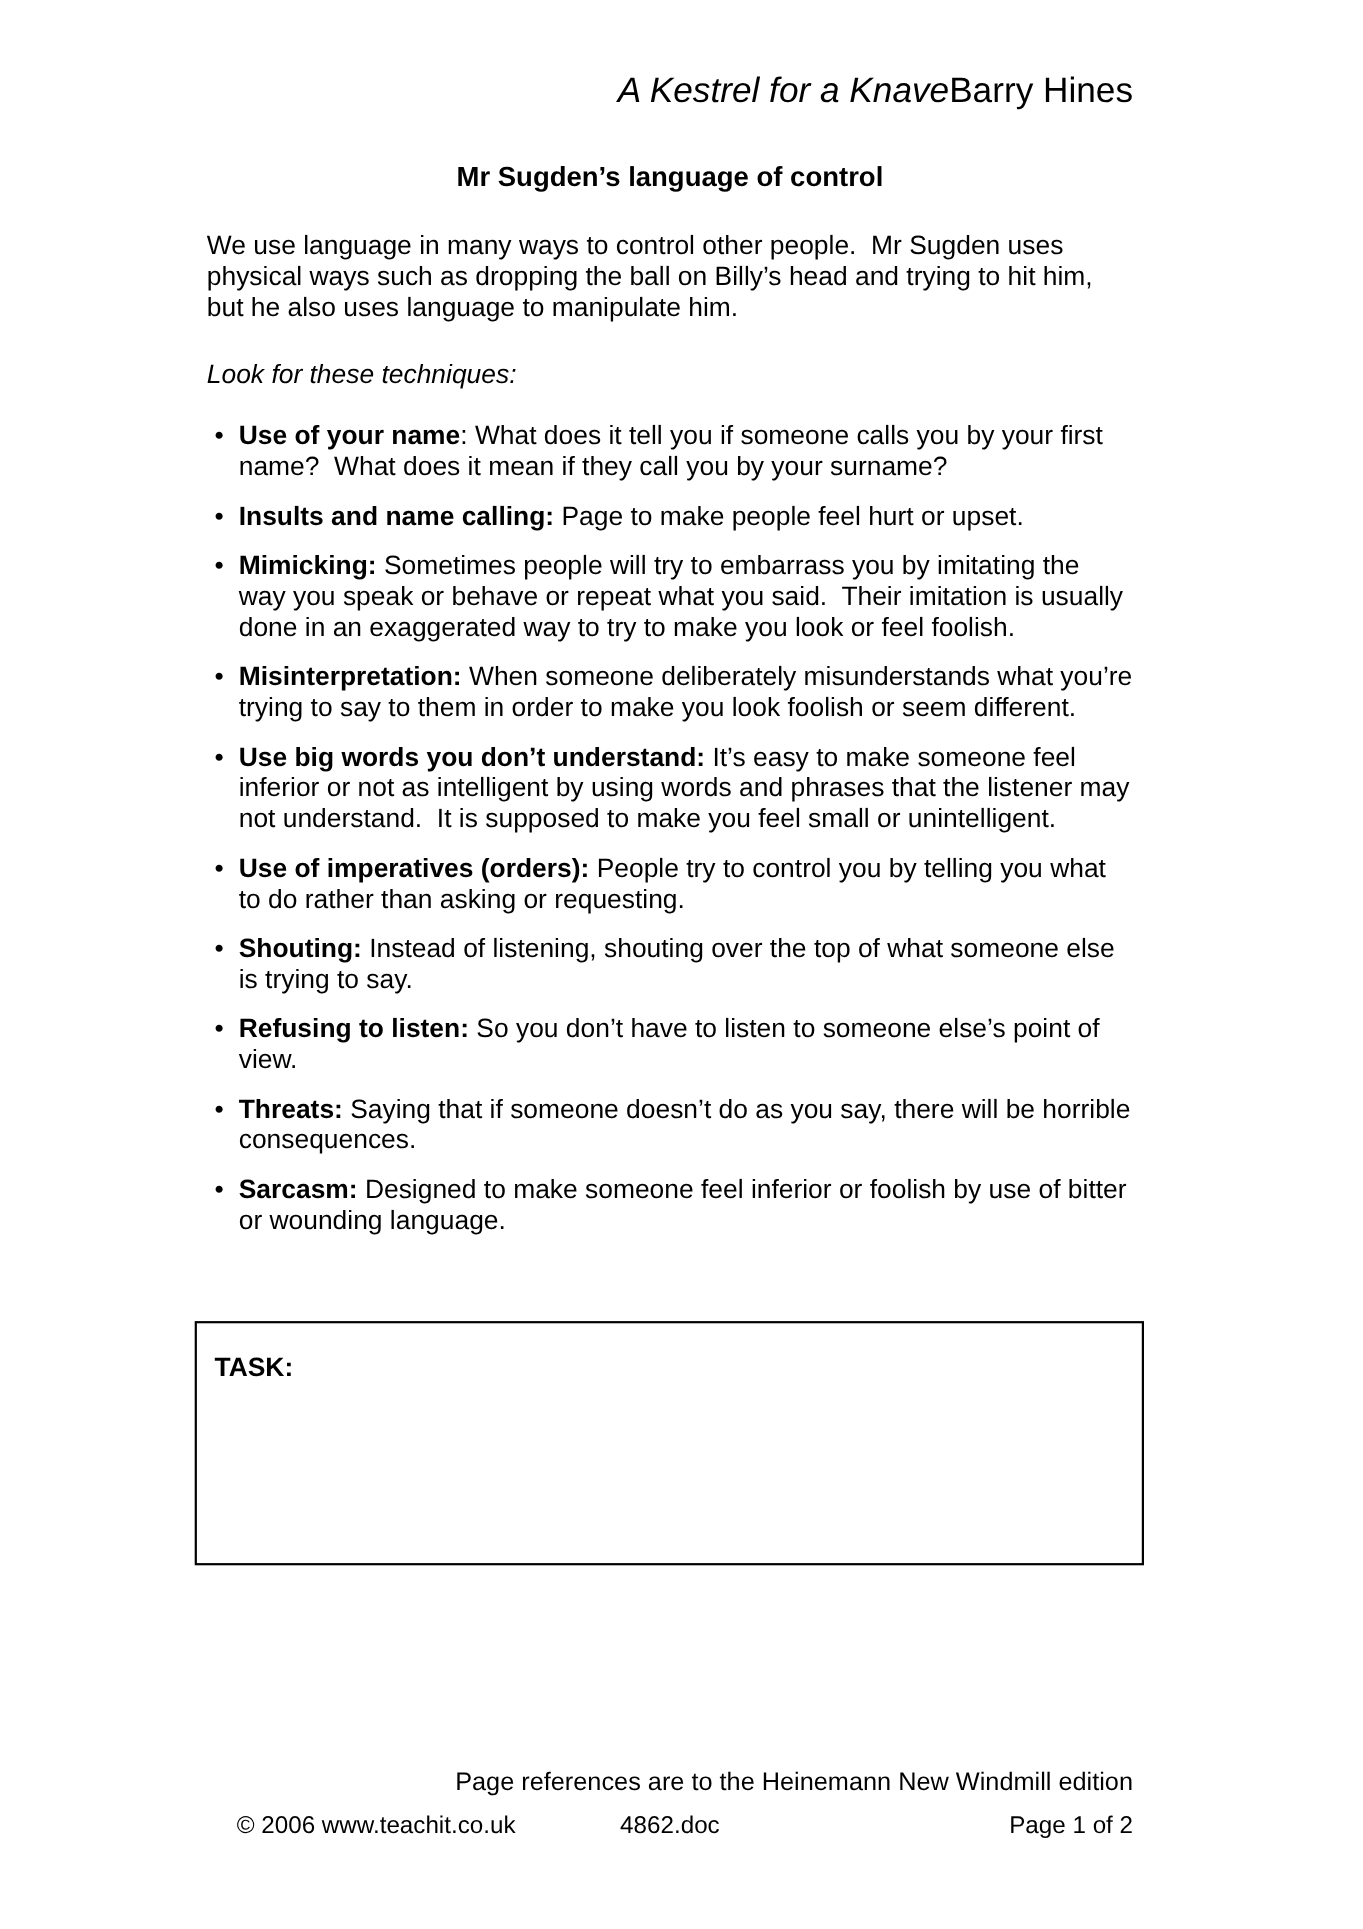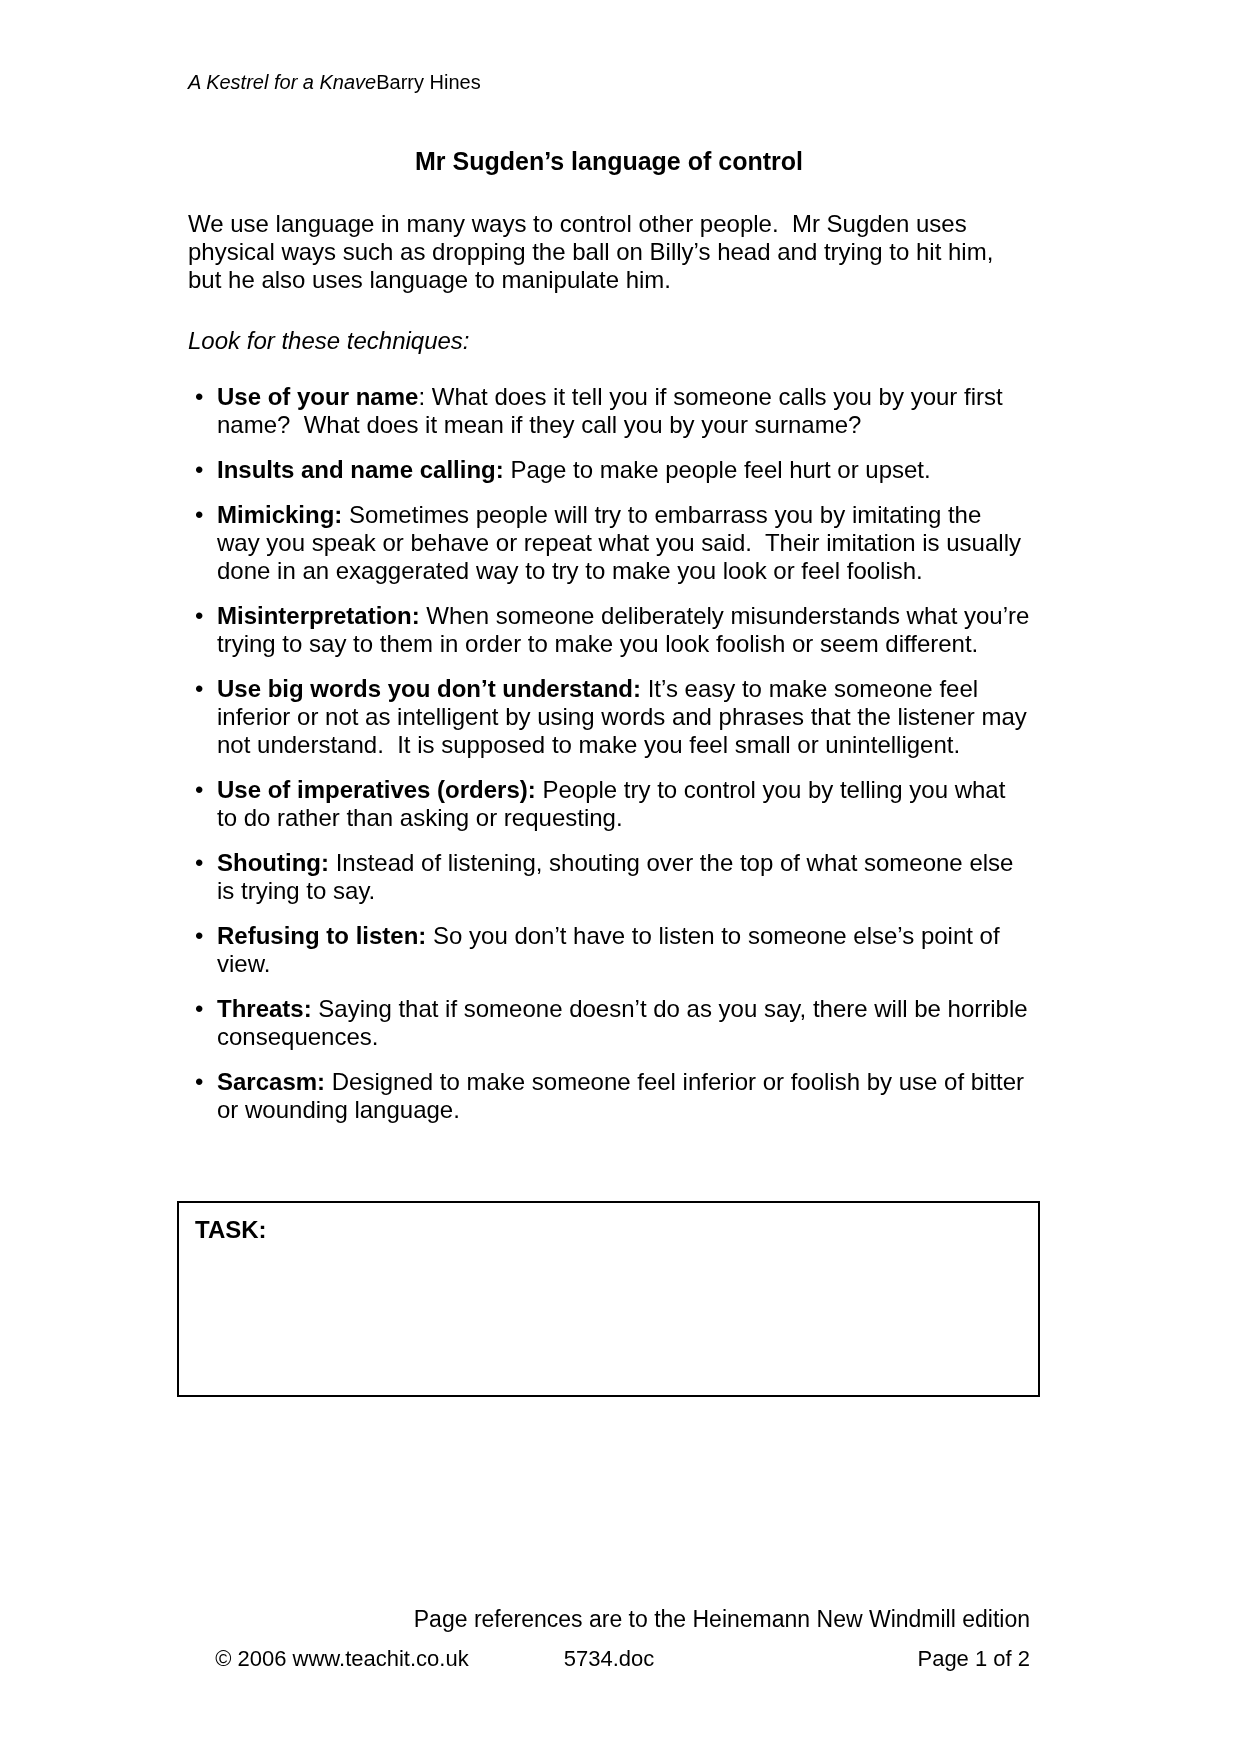--- a/index.html
+++ b/index.html
@@ -12,23 +12,23 @@
     color: #000000;
     font-family: "Liberation Sans", sans-serif;
     overflow: hidden;
   }
   .pre { white-space: pre-wrap; }
 
   .header {
     position: absolute;
     left: 188px; right: 209px; top: 68px;
     display: flex;
-    justify-content: flex-start;
+    justify-content: flex-end;
     align-items: baseline;
-    font-size: 20px;
+    font-size: 32px;
     line-height: 28px;
   }
   .book-title { font-style: italic; }
 
   .doc-title {
     position: absolute;
     left: 188px; right: 209px; top: 146px;
     text-align: center;
     font-size: 25px;
     font-weight: bold;
@@ -66,24 +66,24 @@
     flex: 0 0 29px;
     padding-left: 7px;
     box-sizing: border-box;
   }
   .bullet-content { flex: 1; }
   .bullet-lead { font-weight: bold; }
 
   .task-box {
     position: absolute;
     left: 177px; top: 1201px;
-    width: 863px; height: 196px;
+    width: 863px; height: 222px;
     box-sizing: border-box;
     border: 2px solid #000000;
-    padding: 12px 22px 0 16px;
+    padding: 26px 22px 0 16px;
   }
   .task-label {
     font-size: 24px;
     font-weight: bold;
     line-height: 30px;
   }
   .task-body {
     margin-top: 36px;
     font-size: 28px;
     font-weight: bold;
@@ -169,17 +169,17 @@
   </ul>
 
   <div class="task-box">
     <div class="task-label">TASK:</div>
   </div>
 
   <div class="footer-note">Page references are to the Heinemann New Windmill edition</div>
 
   <div class="footer-row">
     <span class="footer-left">© 2006 www.teachit.co.uk</span>
-    <span class="footer-center">5734.doc</span>
+    <span class="footer-center">4862.doc</span>
     <span class="footer-right">Page 1 of 2</span>
   </div>
 
 </div>
 
 </body></html>

